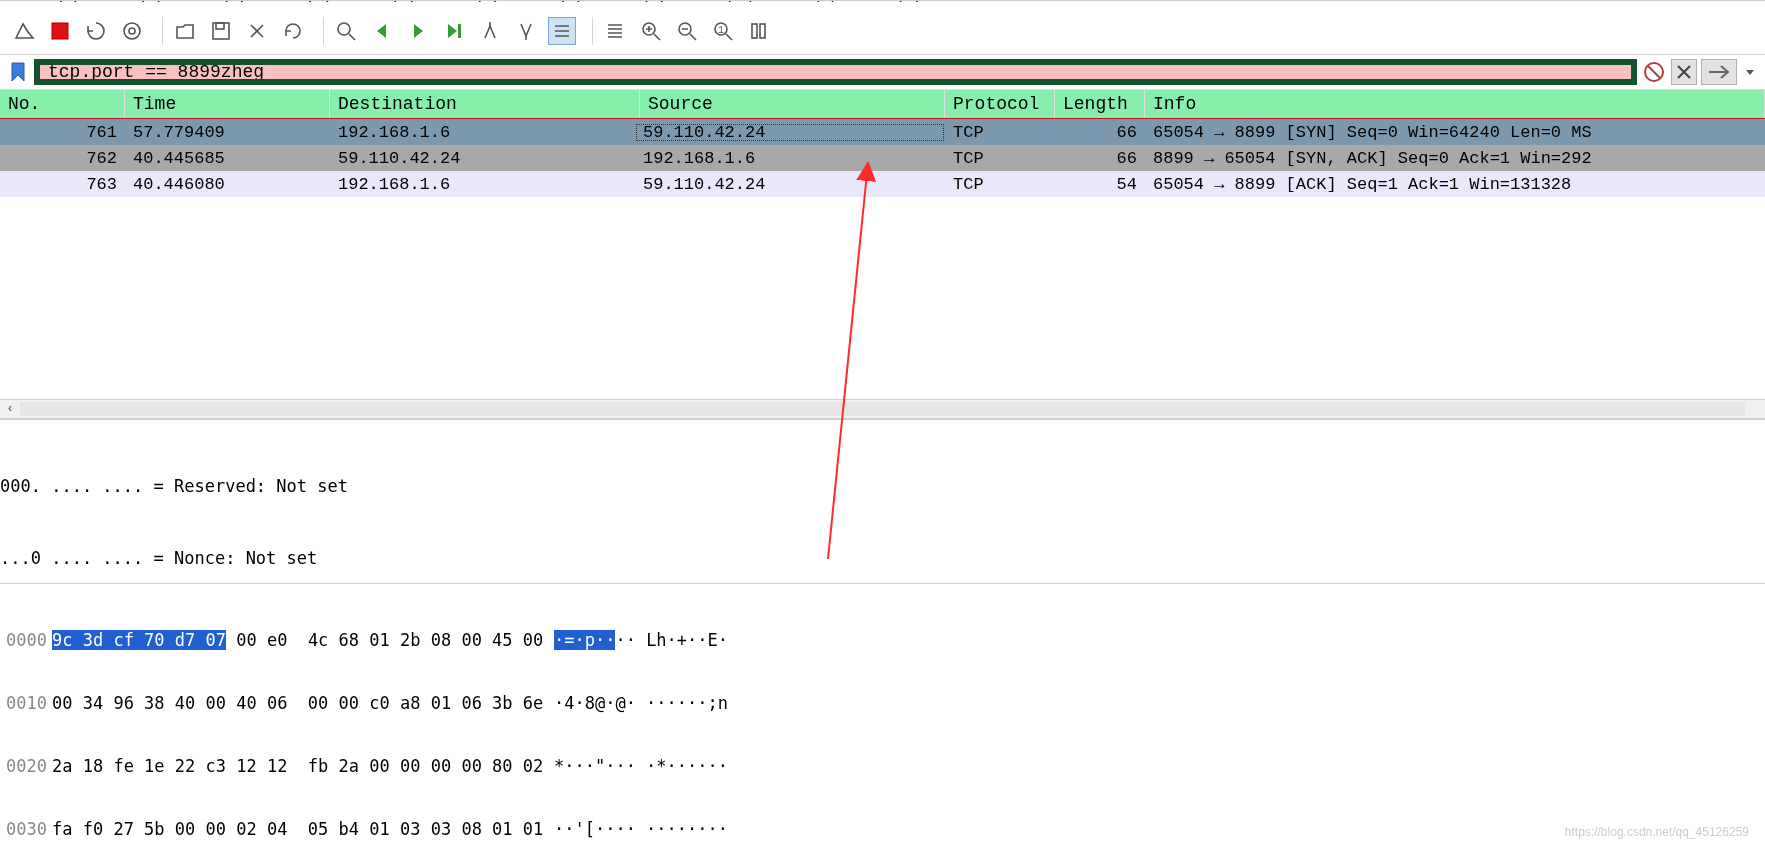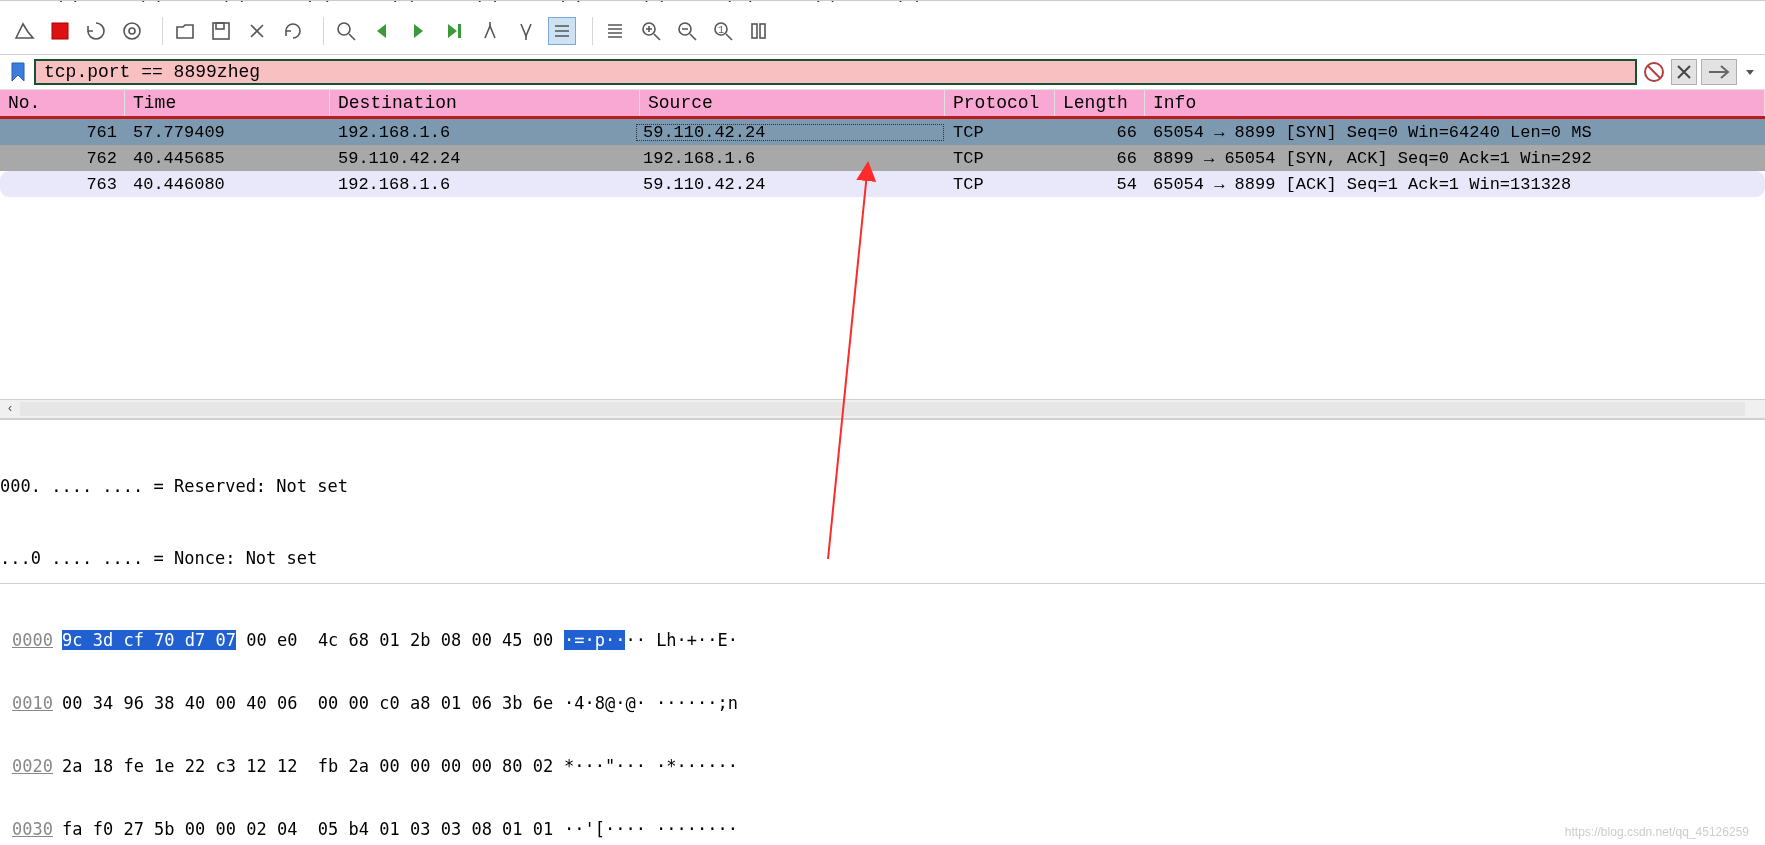--- a/index.html
+++ b/index.html
@@ -8,24 +8,24 @@
   
   .menubar { display:flex; gap:20px; padding:0 18px 4px 18px; font-size:19px; font-family:"SimSun","Microsoft YaHei",sans-serif; color:#222; height:8px; overflow:hidden; align-items:flex-end;}
   .menubar span { white-space:nowrap; }
   
   .toolbar { display:flex; align-items:center; padding:6px 10px 8px 10px; border-bottom:1px solid #d0d0d0; height:46px;}
   .tb-btn { width:28px; height:28px; display:flex; align-items:center; justify-content:center; margin-right:8px; }
   .tb-sep { width:1px; height:28px; background:#d6d6d6; margin:0 8px; }
   
   .filterbar { display:flex; align-items:center; padding:4px 6px; border-bottom:1px solid #e0e0e0; }
   .bookmark { width:24px; height:24px; display:flex; align-items:center; justify-content:center; margin-right:4px;}
-  .filter-input { flex:1; height:26px; border:2px solid #14532d; background:#f8c0c0; padding:2px 8px; font-family:inherit; font-size:18px; color:#000; outline:none;}
+  .filter-input { flex:1; height:26px; border:6px solid #14532d; background:#f8c0c0; padding:2px 8px; font-family:inherit; font-size:18px; color:#000; outline:none;}
   .fr-btn { width:26px; height:26px; display:flex; align-items:center; justify-content:center; background:#e2e2e2; border:1px solid #b0b0b0; margin-left:4px;}
   
-  .pkthdr { display:flex; height:29px; border-bottom:3px solid #b91c1c; background:#f9a8d4; font-size:18px; align-items:center;}
+  .pkthdr { display:flex; height:29px; border-bottom:1px solid #b91c1c; background:#86efac; font-size:18px; align-items:center;}
   .pkthdr .col { height:100%; display:flex; align-items:center; padding-left:8px; border-right:1px solid #e0e0e0;}
   .col-no   { width:125px; padding-left:6px;}
   .col-time { width:205px;}
   .col-src  { width:305px;}
   .col-dst  { width:310px;}
   .col-proto{ width:110px;}
   .col-len  { width:90px; justify-content:flex-start;}
   .col-info { flex:1;}
   
   .pktlist { height:280px; overflow:hidden; background:#fff; font-size:17px; position:relative;}
@@ -33,33 +33,33 @@
   .pktrow .cell { padding-left:8px; overflow:hidden;}
   .cell-no { width:125px; text-align:right; padding-right:8px; padding-left:0;}
   .cell-time{ width:205px;}
   .cell-src{ width:305px;}
   .cell-dst{ width:310px;}
   .cell-proto{ width:110px;}
   .cell-len{ width:90px; text-align:right; padding-right:8px;}
   .cell-info{ flex:1;}
   .row-sel { background:#7d99b0; color:#000;}
   .row-related { background:#a8a8a8; color:#000;}
-  .row-light { background:#e8e8fa;border-radius:9px;}
+  .row-light { background:#e8e8fa;}
   .dotted-focus { outline:1px dotted #333; outline-offset:-2px;}
   
   .hscroll { height:20px; background:#f0f0f0; border-top:1px solid #d0d0d0; border-bottom:1px solid #d0d0d0; display:flex; align-items:center;}
   .hscroll .arrow { width:20px; height:18px; display:flex; align-items:center; justify-content:center; font-size:12px; color:#555;}
   .hscroll .track { flex:1; height:14px; background:#e6e6e6;}
   
   .details { height:165px; overflow:hidden; padding:6px 0 0 0; border-top:1px solid #d0d0d0; border-bottom:1px solid #d0d0d0; font-size:17px; line-height:24px; white-space:pre; font-family:"Consolas",monospace;}
   .details .indent { }
   
   .hexpane { padding:4px 0 0 0; font-size:17px; line-height:21px; font-family:"Consolas",monospace; white-space:pre;}
   .hexrow { display:flex;}
-  .hexoff { width:62px; color:#888; padding-left:12px;text-decoration:underline;}
+  .hexoff { width:52px; color:#888; padding-left:6px;}
   .hexbytes { width:490px;}
   .hexascii { padding-left:12px;}
   .hl { background:#2060d0; color:#fff;}
   .hl-asc { background:#2060d0; color:#fff;}
   
   .watermark { position:absolute; right:16px; bottom:6px; font-size:12px; color:#ccc; font-family:sans-serif;}
   
   .arrow-svg { position:absolute; left:0; top:0; pointer-events:none;}
   svg .ico { stroke:#555; fill:none; stroke-width:1.6;}
 </style>

